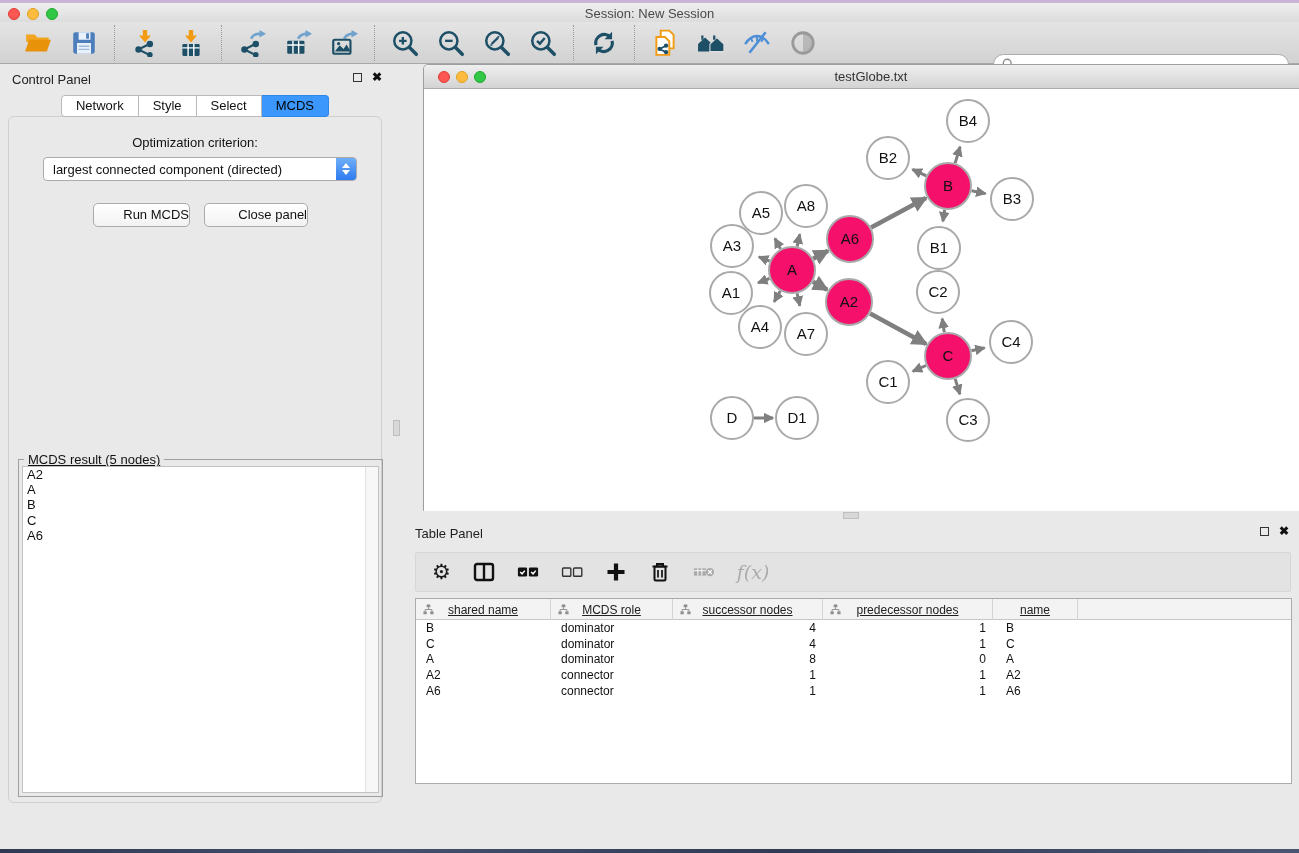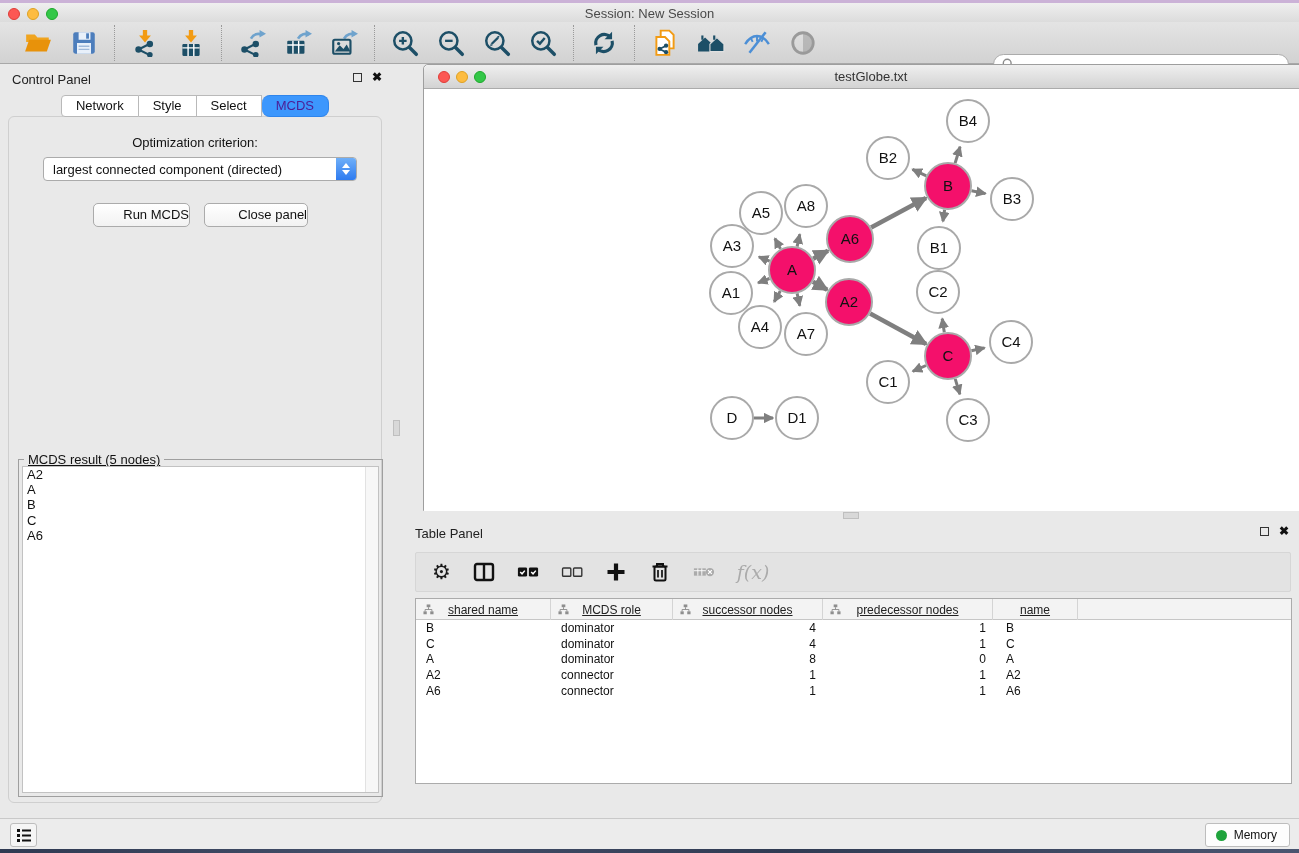--- a/index.html
+++ b/index.html
@@ -32,21 +32,21 @@
   .control-panel { position:absolute; left:0; top:64px; width:390px; height:754px; background:#E9E9E9; }
   .panel-head { position:absolute; left:12px; top:8px; font-size:13px; color:#222; }
   .panel-ctls { position:absolute; right:8px; top:8px; display:flex; gap:10px; align-items:center; }
   .float-box { width:9px; height:9px; border:1.5px solid #333; display:inline-block; }
   .close-x { font-size:12px; font-weight:bold; color:#111; line-height:10px; }
   .cp-tabs { position:absolute; left:0; top:31px; width:100%; display:flex; justify-content:center; z-index:2; }
   .tab { height:22px; line-height:20px; padding:0 14px; font-size:13px; background:#fff;
          border:1px solid #B9B9B9; border-left:none; color:#111; cursor:pointer; }
   .tab:first-child { border-left:1px solid #B9B9B9; border-radius:4px 0 0 4px; }
   .tab:last-child { border-radius:0 4px 4px 0; }
-  .tab.active { background:#3C97FD; border-color:#2E85EC; color:#4c1d95;border-radius:8px; }
+  .tab.active { background:#3C97FD; border-color:#2E85EC; color:#000000; }
   .cp-body { position:absolute; left:8px; top:52px; width:374px; height:751px; height:calc(803px - 116px);
              background:#E9E9E9; border:1px solid #CFCFCF; border-radius:6px; }
   .opt-label { position:absolute; top:18px; width:100%; text-align:center; font-size:13px; color:#111; }
   .dropdown { position:absolute; left:34px; top:40px; width:314px; height:24px; background:#fff;
               border:1px solid #ABABAB; border-radius:4px; display:flex; align-items:center; cursor:pointer; }
   .dropdown .dval { flex:1; font-size:13px; padding-left:9px; color:#111; white-space:nowrap; }
   .dd-step { width:20px; height:22px; margin-right:0px; border-radius:0 3px 3px 0;
              background:linear-gradient(#6FAFF8,#2E7BF0); display:flex; flex-direction:column;
              align-items:center; justify-content:center; gap:2px; }
   .dd-step i { width:0; height:0; border-left:4px solid transparent; border-right:4px solid transparent; }
@@ -592,28 +592,14 @@
             <div class="td" style="width: 135px; text-align: left; padding: 0px 0px 0px 10px;">A6</div>
             <div class="td" style="width: 122px; text-align: left; padding: 0px 0px 0px 10px;">connector</div>
             <div class="td" style="width: 150px; text-align: right; padding: 0px 7px 0px 0px;">1</div>
             <div class="td" style="width: 170px; text-align: right; padding: 0px 7px 0px 0px;">1</div>
             <div class="td" style="width: 85px; text-align: left; padding: 0px 0px 0px 13px;">A6</div>
           </div>
         </div>
     </div>
   </div>
 
-  <div class="statusbar">
-    <div class="list-btn">
-      <svg viewBox="0 0 16 16">
-        <rect x="1" y="2" width="3" height="3" fill="#111"></rect>
-          <rect x="1" y="7" width="3" height="3" fill="#111"></rect>
-          <rect x="1" y="12" width="3" height="3" fill="#111"></rect>
-        <path d="M6 3.5h9M6 8.5h9M6 13.5h9" stroke="#111" stroke-width="2"></path>
-      </svg>
-    </div>
-    <div class="mem-btn">
-      <span class="mem-dot"></span>
-      <span>Memory</span>
-    </div>
-  </div>
   <div class="wallpaper"></div>
 </div>
 
 </body></html>

